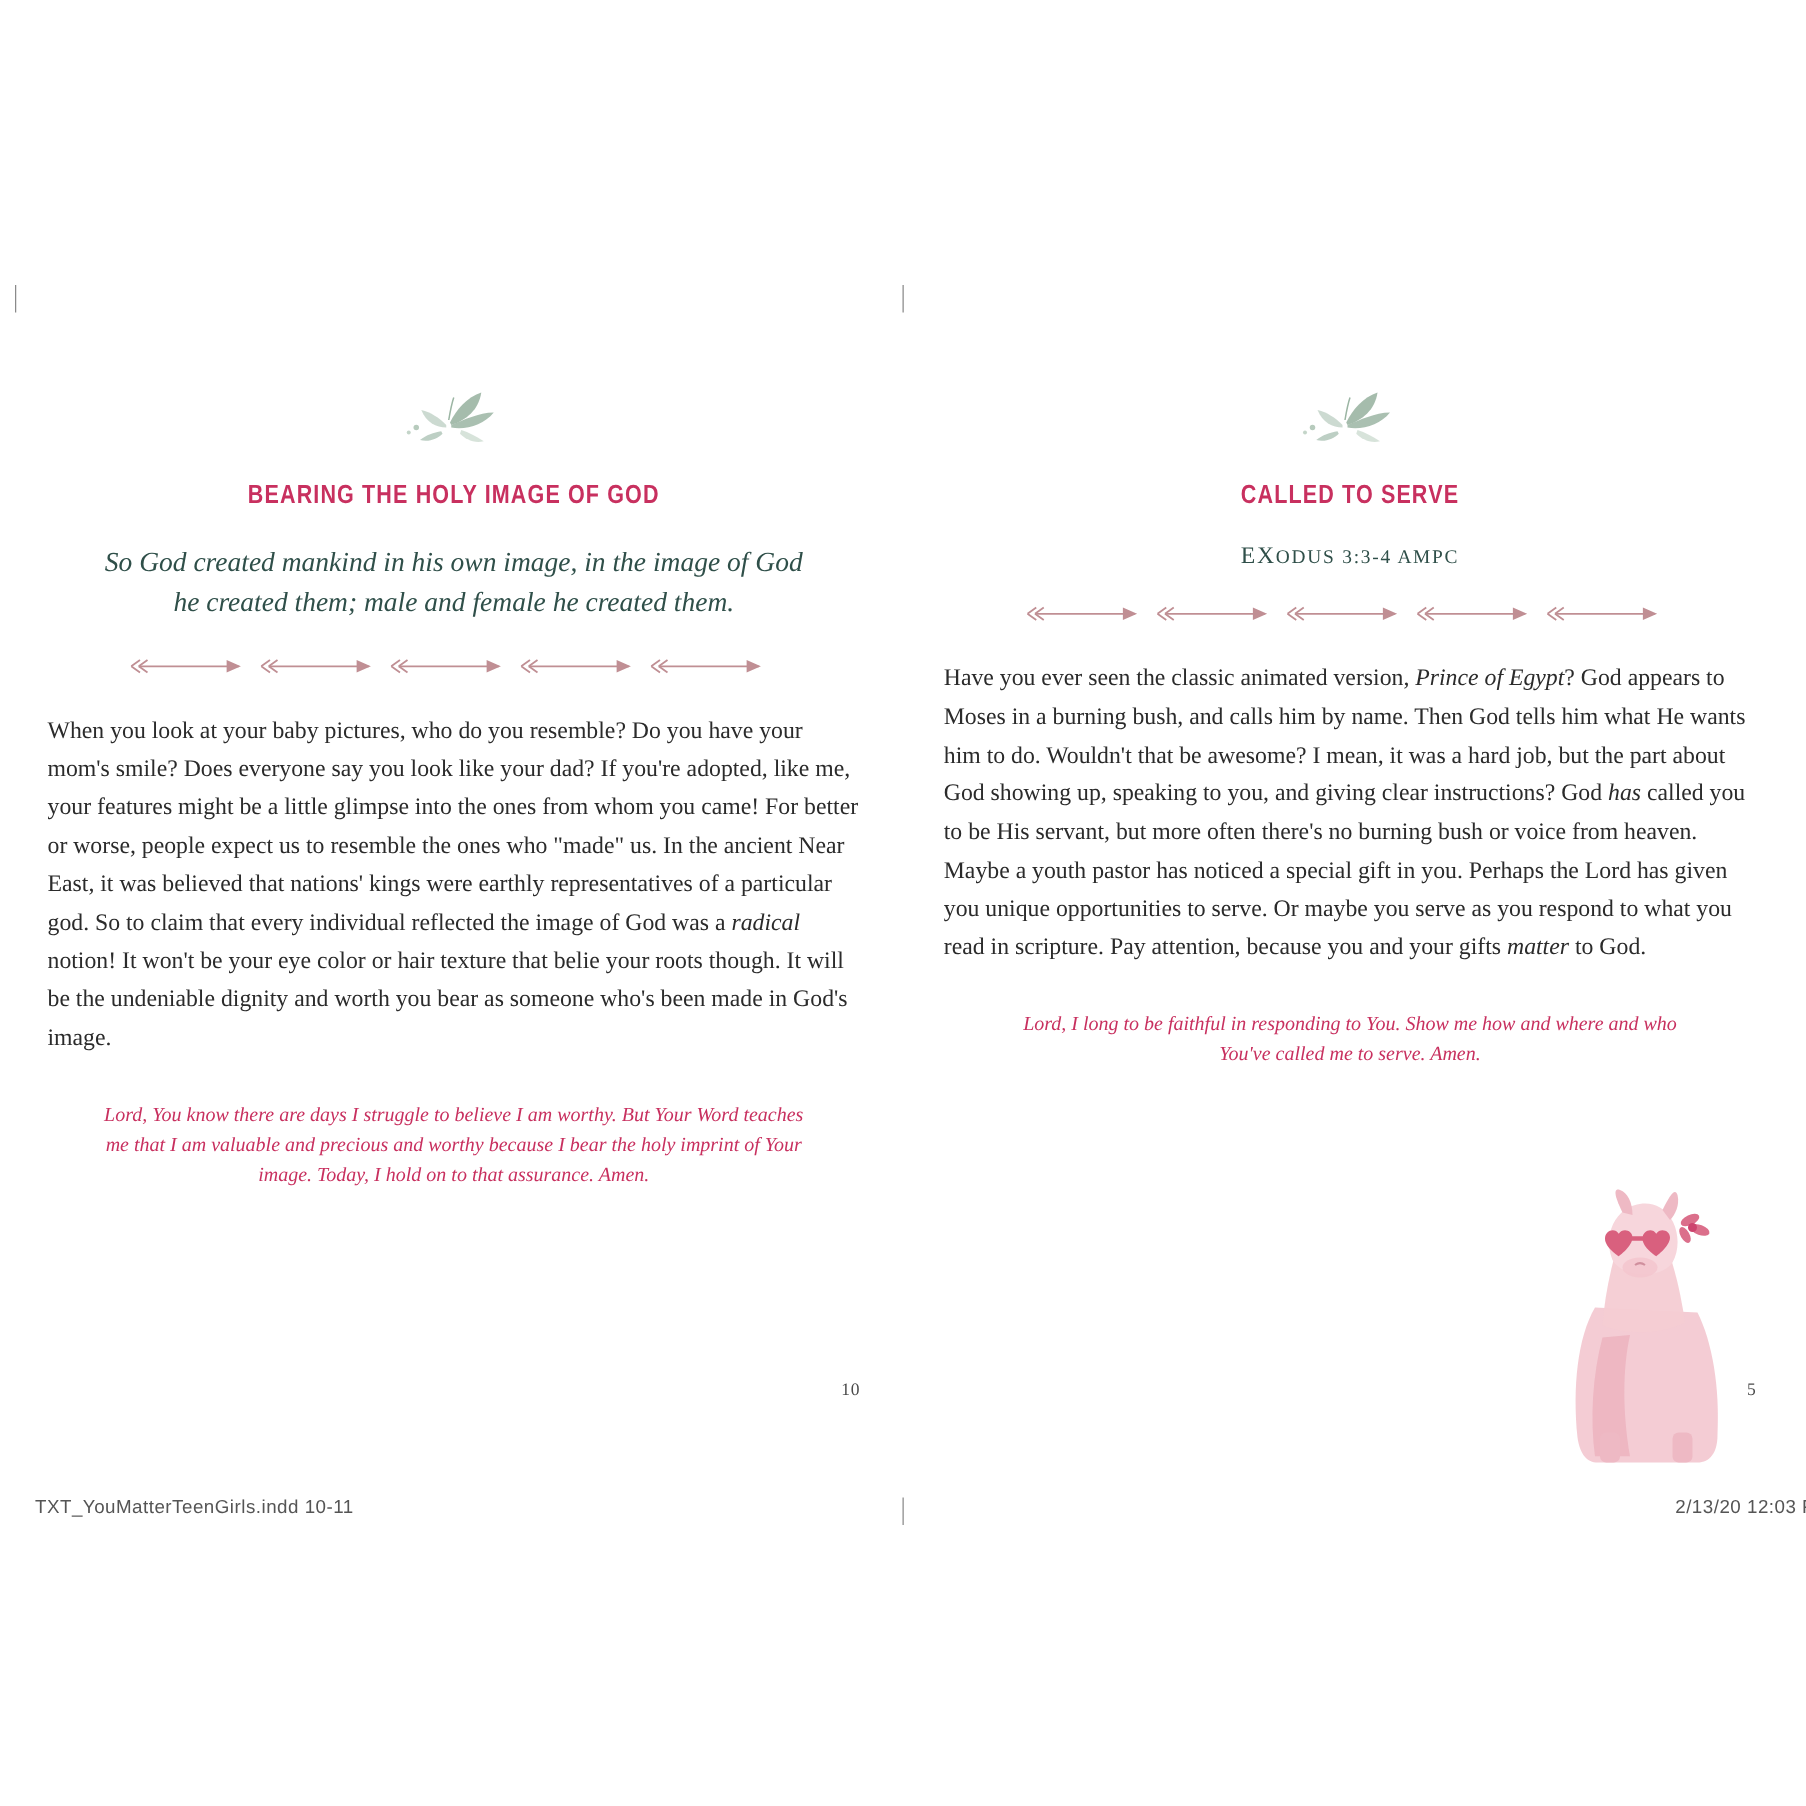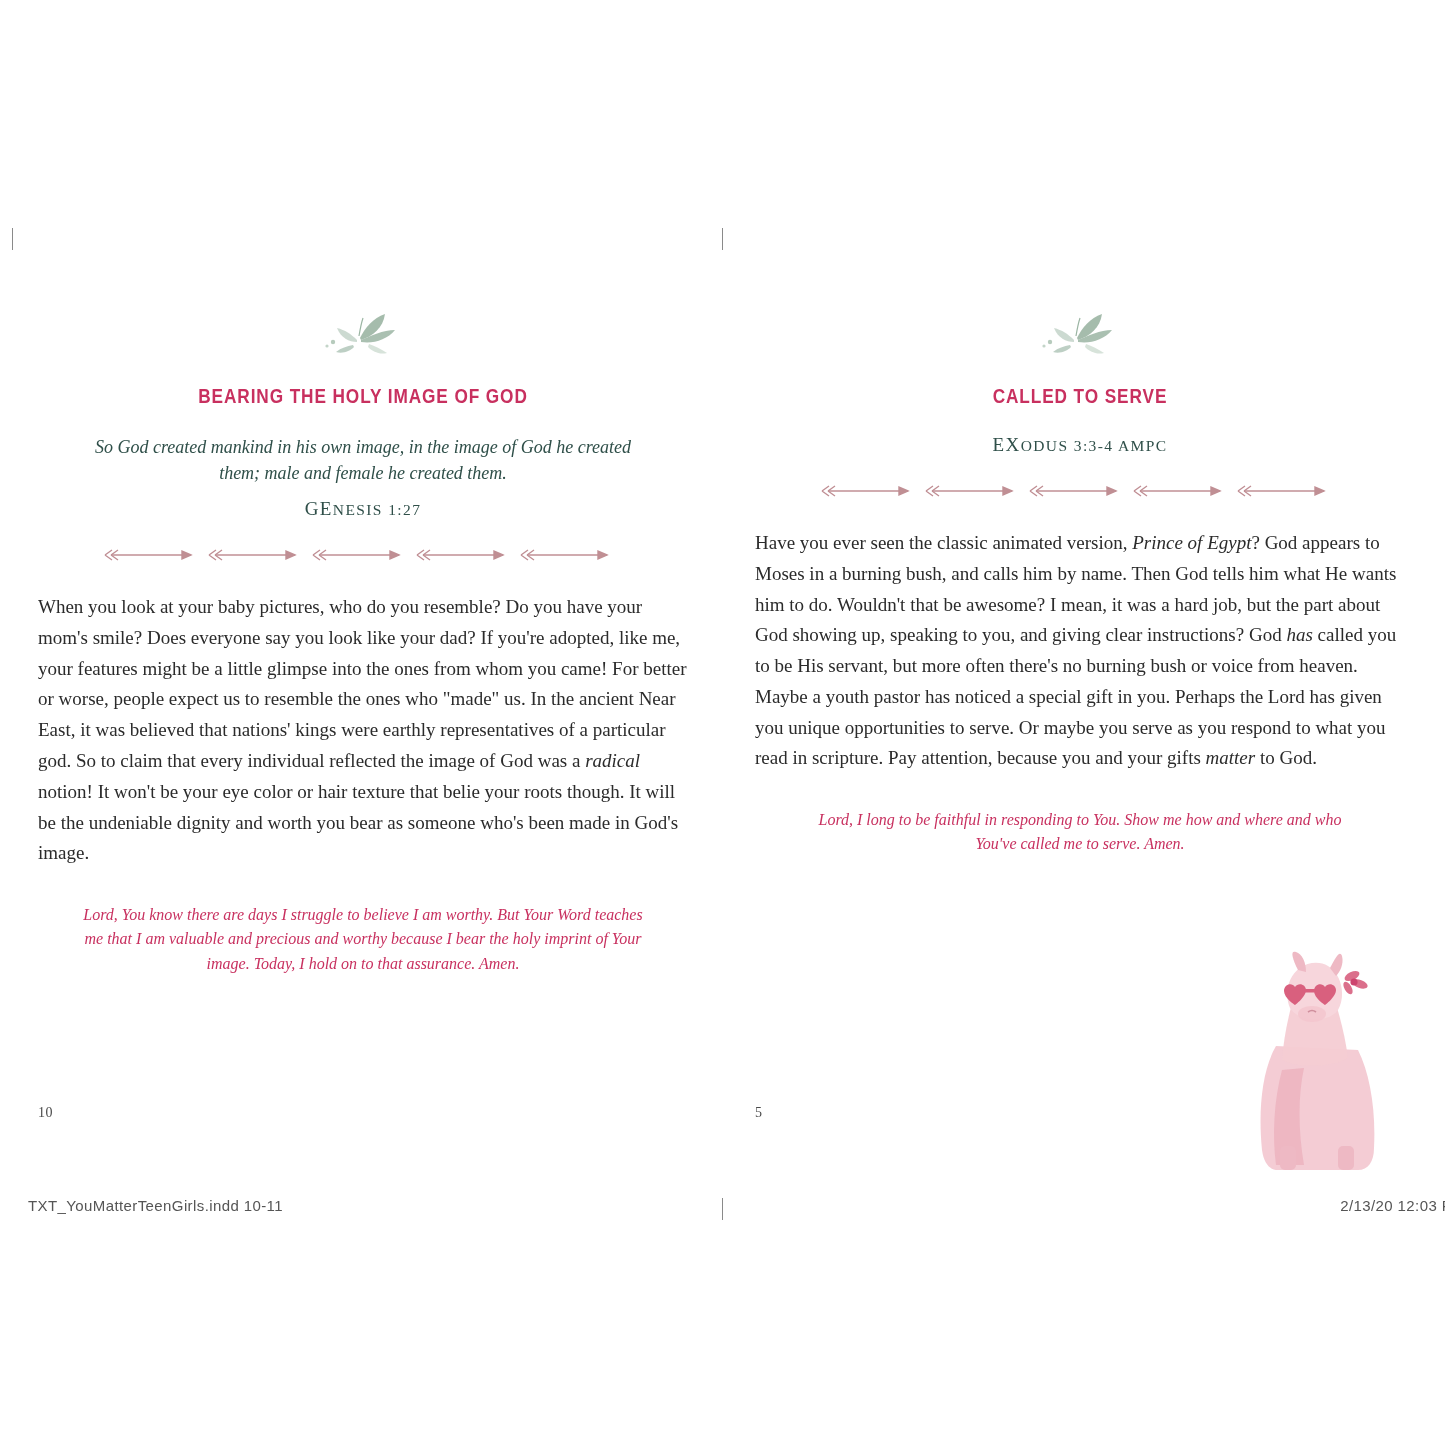--- a/index.html
+++ b/index.html
@@ -57,21 +57,21 @@
     font-size: 21px;
     letter-spacing: 1.1px;
     transform: scaleX(0.82);
     margin: 0 0 26px 0;
     white-space: nowrap;
   }
 
   .scripture {
     text-align: center;
     font-style: italic;
-    font-size: 18px;
+    font-size: 22px;
     line-height: 1.45;
     color: #2f4f49;
     margin: 12px auto;
     width: 560px;
   }
   .scripture-ref {
     text-align: center;
     font-style: normal;
     font-family: "Liberation Serif", serif;
     font-size: 15.5px;
@@ -101,21 +101,21 @@
     font-style: italic;
     color: #c8305f;
     font-size: 16px;
     line-height: 1.52;
     width: 560px;
     margin-left: auto;
     margin-right: auto;
   }
 
   .folio {
-    text-align: left;
+    text-align: right;
     font-size: 14px;
     color: #4a4a4a;
     letter-spacing: 0.5px;
   }
   .folio-left  { position: absolute; left: 38px;  top: 1105px; width: 650px; }
   .folio-right { position: absolute; left: 755px; top: 1105px; width: 650px; }
 
   .slug {
     position: absolute;
     font-family: "Liberation Sans", sans-serif;
@@ -156,21 +156,20 @@
           <circle cx="30" cy="42" r="2.2" fill="#b7cbbd"></circle>
           <circle cx="24" cy="46" r="1.6" fill="#c4d5c9"></circle>
           <path d="M56 36 C57 30 58 24 60 18" stroke="#9bb5a3" stroke-width="1.2" fill="none"></path>
         </g>
       </svg>
     </div>
 
     <h1 class="devotion-title">BEARING THE HOLY IMAGE OF GOD</h1>
 
     <div class="scripture">So God created mankind in his own image, in the image of God he created them; male and female he created them.</div>
-    <div class="scripture-ref"><span class="sc">GE</span>NESIS 1:27</div>
 
     <div class="arrow-divider">
       <svg viewBox="0 0 520 18" width="520" height="18">
         <g stroke="#c08f94" stroke-width="1.4" fill="#c08f94">
           <g>
             <line x1="8" y1="9" x2="88" y2="9"></line>
             <path d="M88 9 l-9 -4 l0 8 z"></path>
             <path d="M8 9 l7 -5 M8 9 l7 5 M2 9 l7 -5 M2 9 l7 5" fill="none"></path>
           </g>
           <g transform="translate(104,0)">

